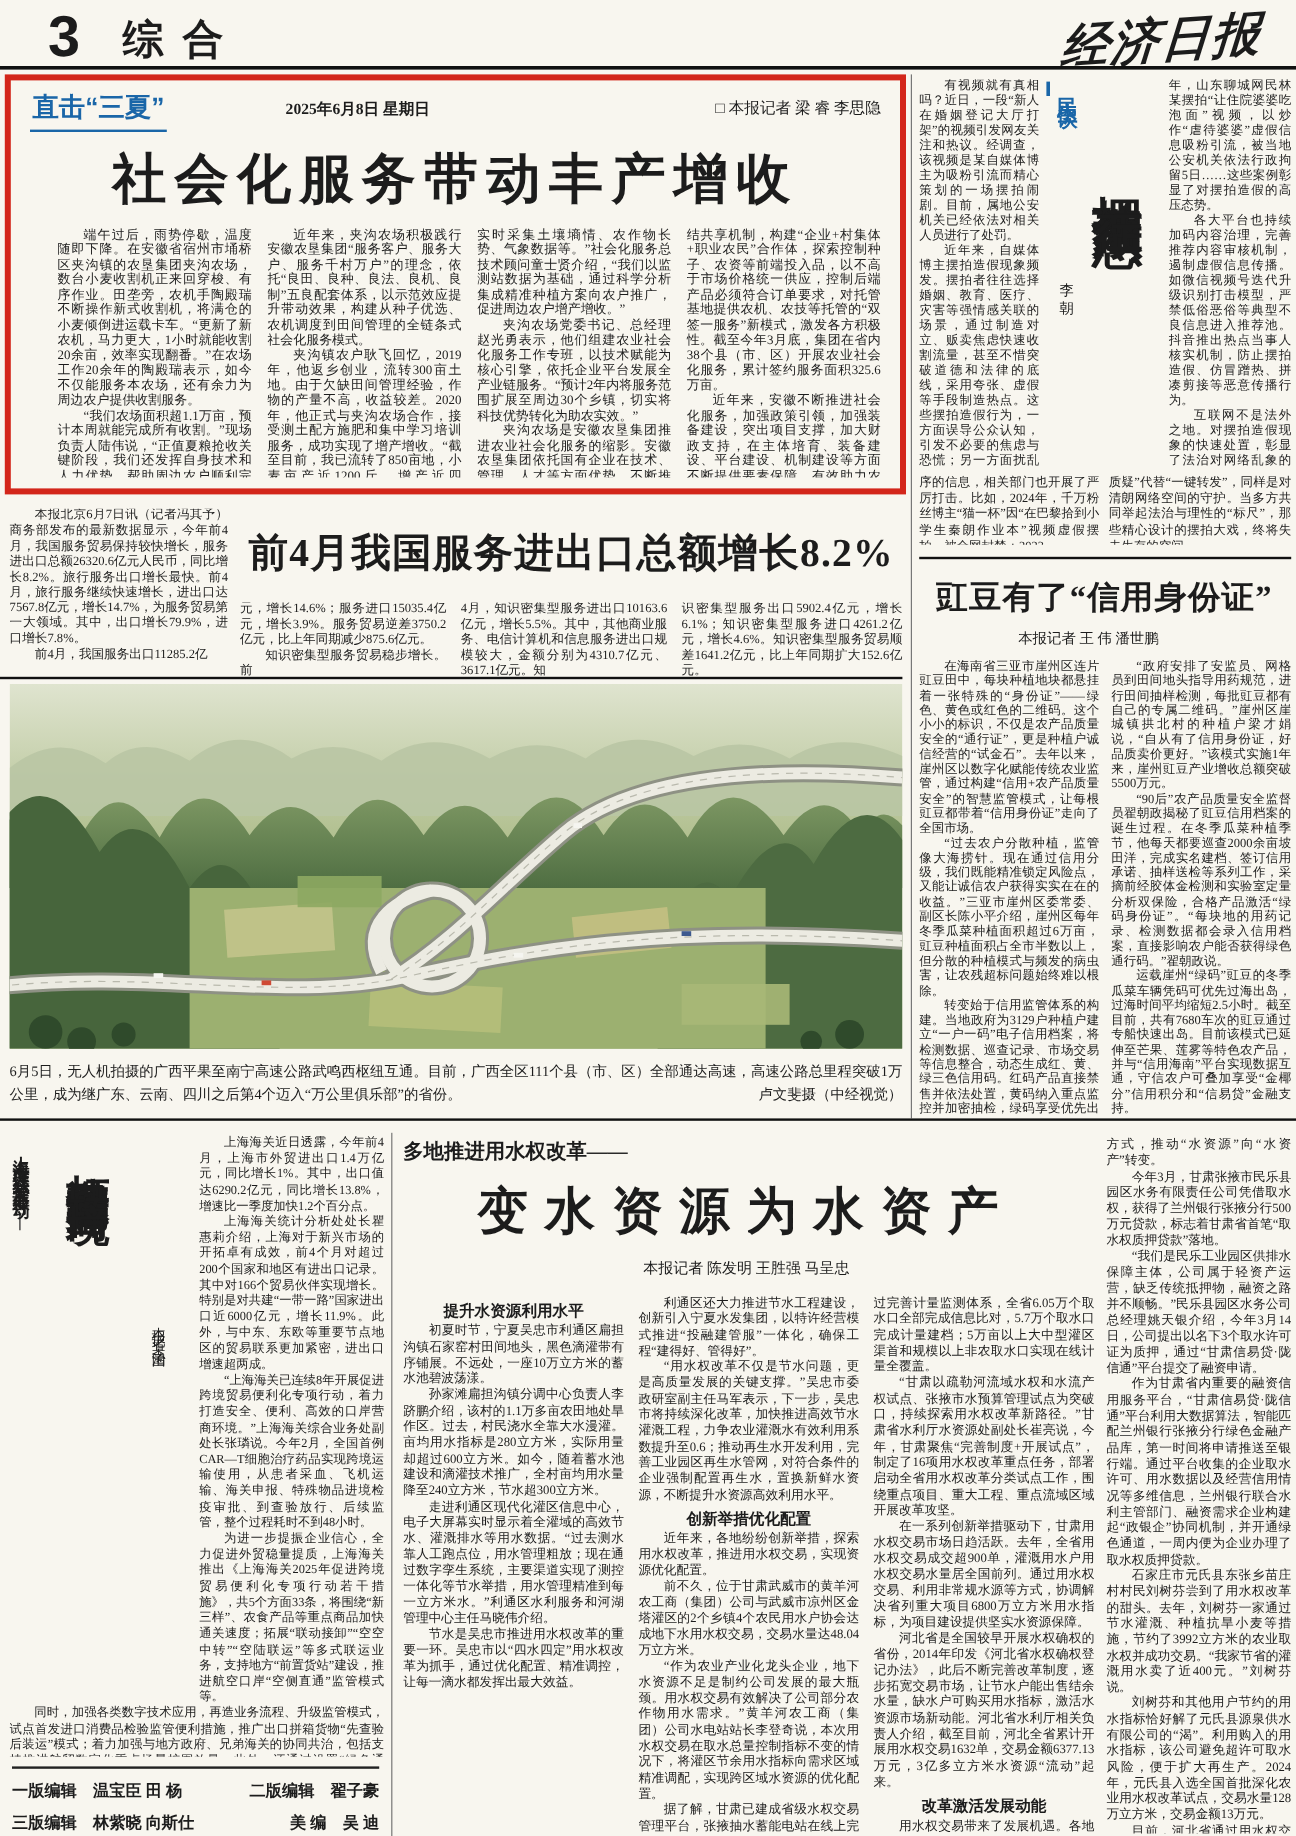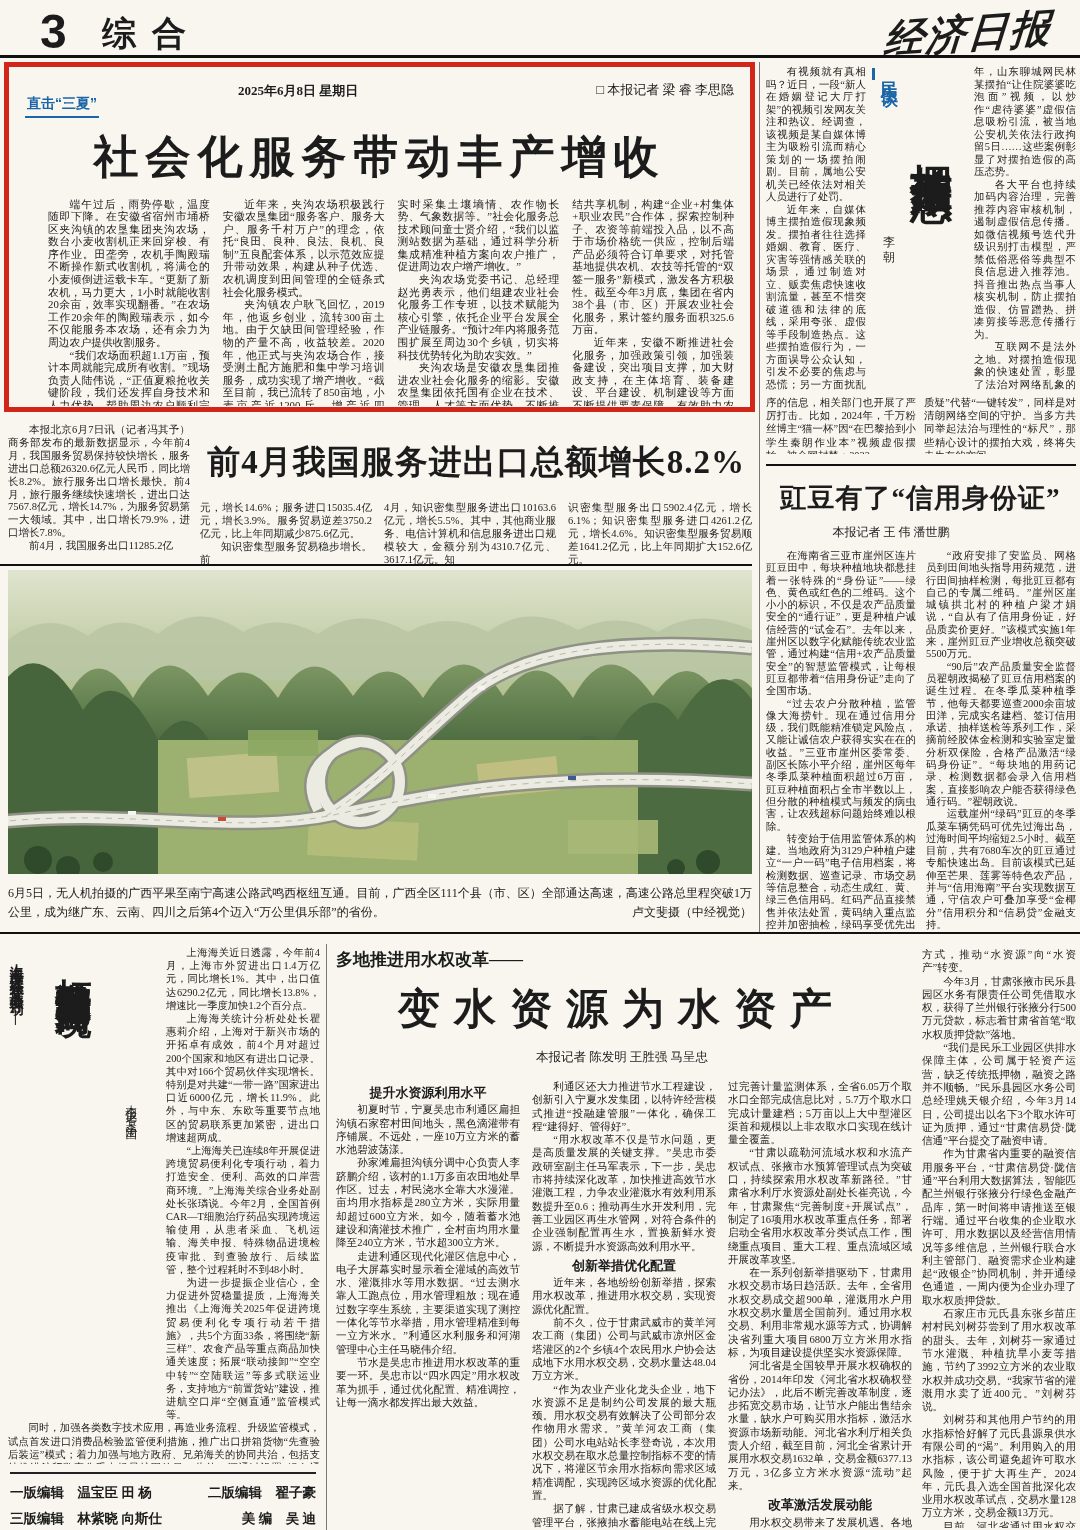--- a/index.html
+++ b/index.html
@@ -14,22 +14,22 @@
   
   .pageno{font-family:"Liberation Sans",sans-serif;font-weight:900;font-size:48px;line-height:1;}
   .section{font-family:"Liberation Sans",sans-serif;font-weight:900;font-size:34px;letter-spacing:16px;line-height:1;}
   .date{font-size:13px;font-weight:bold;margin-top:46px;}
   .masthead{font-size:40px;font-weight:900;font-style:italic;transform:rotate(-4deg) skewX(-8deg);
             letter-spacing:2px;white-space:nowrap;}
   .hrule{background:#111;}
   .vrule{background:#777;width:1px;}
   
   .redbox{border:5px solid #d3261a;background:transparent;box-sizing:border-box;padding:8px 16px 6px;}
-  .kicker-blue{display:inline-block;color:#1a66a8;font-weight:bold;font-size:14px;
-               border-bottom:2px solid #1a66a8;padding:0 2px 3px;font-family:"Liberation Sans",sans-serif;margin-top:20px;}
+  .kicker-blue{display:inline-block;color:#1a66a8;font-weight:bold;font-size:22px;
+               border-bottom:2px solid #1a66a8;padding:0 2px 3px;font-family:"Liberation Sans",sans-serif;}
   .lead-byline{font-size:13px;}
   .lead-title{text-align:center;font-family:"Liberation Sans",sans-serif;font-weight:900;
               font-size:45px;letter-spacing:7px;margin:14px 0 16px;line-height:1.1;}
   .lead-cols{display:flex;gap:13px;height:208px;margin-left:23px;}
   .lead-cols .c{flex:1;font-size:10.8px;line-height:12.6px;overflow:hidden;}
   
   .ms-col{font-size:10.4px;line-height:12.5px;overflow:hidden;}
   .ms-center{position:relative;}
   .ms-label{position:absolute;left:0;top:2px;writing-mode:vertical-rl;color:#1a66a8;font-weight:bold;
             font-size:17px;letter-spacing:4px;border-left:3px solid #1a66a8;padding-left:3px;
@@ -211,21 +211,21 @@
       </g>
     </svg>
   </div>
   <div class="abs caption" style="left:8px;top:884px;width:744px;">
     <span>6月5日，无人机拍摄的广西平果至南宁高速公路武鸣西枢纽互通。目前，广西全区111个县（市、区）全部通达高速，高速公路总里程突破1万公里，成为继广东、云南、四川之后第4个迈入“万公里俱乐部”的省份。</span>
     <span class="credit">卢文斐摄（中经视觉）</span>
   </div>
 
   <div class="abs hrule" style="left:766px;top:464px;width:310px;height:2px;"></div>
   <div class="abs h-serif" style="left:760px;top:480px;width:320px;font-size:27px;letter-spacing:1px;">豇豆有了“信用身份证”</div>
-  <div class="abs byline-center" style="left:736px;top:524px;width:310px;">本报记者 王 伟 潘世鹏</div>
+  <div class="abs byline-center" style="left:752px;top:524px;width:310px;">本报记者 王 伟 潘世鹏</div>
   <div class="abs cow-col" style="left:766px;top:550px;width:150px;height:380px;">
       <p>在海南省三亚市崖州区连片豇豆田中，每块种植地块都悬挂着一张特殊的“身份证”——绿色、黄色或红色的二维码。这个小小的标识，不仅是农产品质量安全的“通行证”，更是种植户诚信经营的“试金石”。去年以来，崖州区以数字化赋能传统农业监管，通过构建“信用+农产品质量安全”的智慧监管模式，让每根豇豆都带着“信用身份证”走向了全国市场。</p>
       <p>“过去农户分散种植，监管像大海捞针。现在通过信用分级，我们既能精准锁定风险点，又能让诚信农户获得实实在在的收益。”三亚市崖州区委常委、副区长陈小平介绍，崖州区每年冬季瓜菜种植面积超过6万亩，豇豆种植面积占全市半数以上，但分散的种植模式与频发的病虫害，让农残超标问题始终难以根除。</p>
       <p>转变始于信用监管体系的构建。当地政府为3129户种植户建立“一户一码”电子信用档案，将检测数据、巡查记录、市场交易等信息整合，动态生成红、黄、绿三色信用码。红码产品直接禁售并依法处置，黄码纳入重点监控并加密抽检，绿码享受优先出岛等便利。</p>
     </div>
   <div class="abs cow-col" style="left:926px;top:550px;width:150px;height:380px;">
       <p>“政府安排了安监员、网格员到田间地头指导用药规范，进行田间抽样检测，每批豇豆都有自己的专属二维码。”崖州区崖城镇拱北村的种植户梁才娟说，“自从有了信用身份证，好品质卖价更好。”该模式实施1年来，崖州豇豆产业增收总额突破5500万元。</p>
       <p>“90后”农产品质量安全监督员翟朝政揭秘了豇豆信用档案的诞生过程。在冬季瓜菜种植季节，他每天都要巡查2000余亩坡田洋，完成实名建档、签订信用承诺、抽样送检等系列工作，采摘前经胶体金检测和实验室定量分析双保险，合格产品激活“绿码身份证”。“每块地的用药记录、检测数据都会录入信用档案，直接影响农户能否获得绿色通行码。”翟朝政说。</p>
       <p>运载崖州“绿码”豇豆的冬季瓜菜车辆凭码可优先过海出岛，过海时间平均缩短2.5小时。截至目前，共有7680车次的豇豆通过专船快速出岛。目前该模式已延伸至芒果、莲雾等特色农产品，并与“信用海南”平台实现数据互通，守信农户可叠加享受“金椰分”信用积分和“信易贷”金融支持。</p>
     </div>

